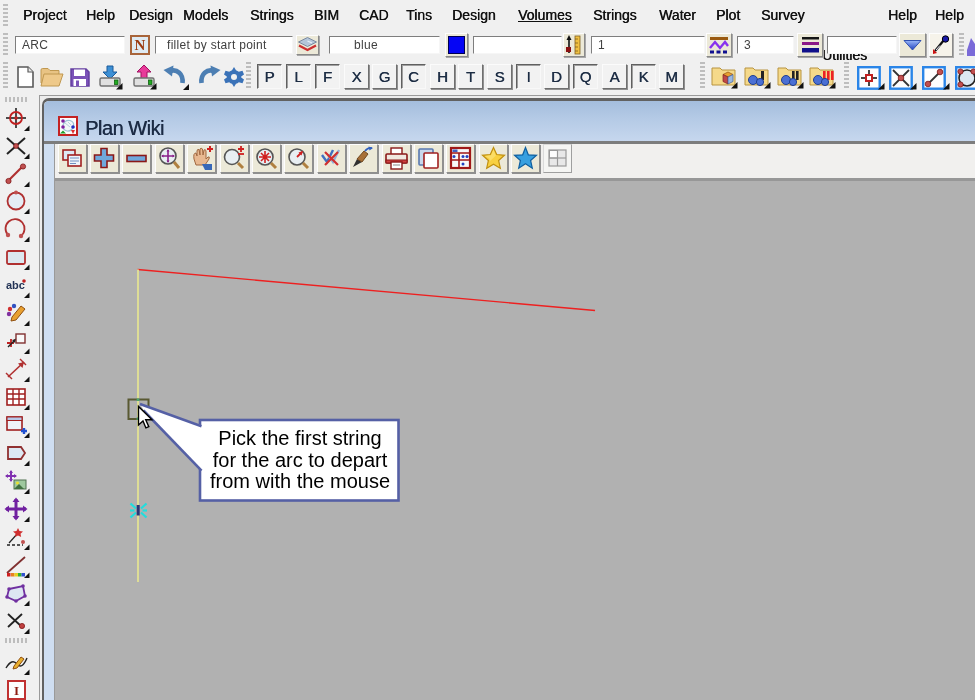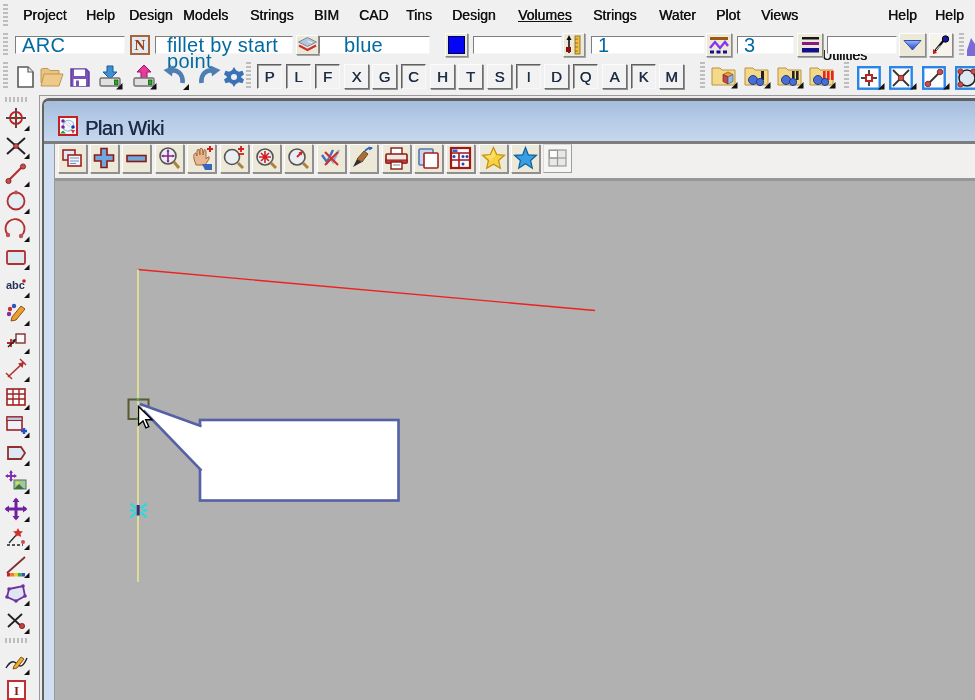--- a/index.html
+++ b/index.html
@@ -7,21 +7,21 @@
   font-family:"Liberation Sans", sans-serif; }
 #app { position:relative; width:975px; height:559px; }
 .vgrip { position:absolute; width:5px;
   background:repeating-linear-gradient(180deg,#bdbdbd 0 2px,#f0f0f0 2px 4px); }
 .hgrip { position:absolute; height:5px;
   background:repeating-linear-gradient(90deg,#bdbdbd 0 2px,#f0f0f0 2px 4px); }
 #menubar { position:absolute; left:0; top:0; width:975px; height:30px; }
 #menubar span { position:absolute; top:0; line-height:30px; font-size:14px; color:#101010; text-shadow:0.4px 0 0 #222; }
 .tb { position:absolute; top:36px; height:18px; background:#fff;
   border:1px solid; border-color:#7e7e7e #f6f6f6 #f6f6f6 #7e7e7e;
-  font-size:20px; line-height:16px; letter-spacing:0.3px; color:#0369a1; padding-left:6px; }
+  font-size:12px; line-height:16px; letter-spacing:0.3px; color:#404040; padding-left:6px; }
 .btn2 { position:absolute; top:33px; height:24px; background:#ece9d8;
   border:1px solid; border-color:#fdfdfd #8a8a8a #8a8a8a #fdfdfd;
   box-shadow:1px 1px 0 #a8a8a8; }
 .lb { position:absolute; top:64px; width:25px; height:25px; background:#f2f2f2;
   font-size:15px; color:#1c2c42; text-align:center; line-height:23px; text-shadow:0.4px 0 0 #30405a; }
 .lb.up { border:1px solid; border-color:#fbfbfb #6f6f6f #6f6f6f #fbfbfb; box-shadow:1px 1px 0 #909090; }
 .lb.dn { border:1px solid; border-color:#606060 #f8f8f8 #f8f8f8 #606060; box-shadow:inset 1px 1px 0 #a0a0a0; }
 .ic { position:absolute; }
 #win { position:absolute; left:39px; top:95px; width:946px; height:615px;
   border-top:1px solid #9a9a9a; border-left:1px solid #9a9a9a; background:#ececec; }
@@ -59,39 +59,39 @@
     <span style="left:183px;">Models</span>
     <span style="left:250px;">Strings</span>
     <span style="left:314px;">BIM</span>
     <span style="left:359px;">CAD</span>
     <span style="left:406px;">Tins</span>
     <span style="left:452px;">Design</span>
     <span style="left:518px;text-decoration:underline;">Volumes</span>
     <span style="left:593px;">Strings</span>
     <span style="left:659px;">Water</span>
     <span style="left:716px;">Plot</span>
-    <span style="left:761px;">Views</span>
+    <span style="left:761px;">Survey</span>
     <span style="left:822px;margin-top:40px;">Utilities</span>
     <span style="left:888px;">Help</span>
     <span style="left:935px;">Help</span>
   </div>
 
   <div id="row2">
     <div class="vgrip" style="left:3px; top:33px; height:23px;"></div>
     <div class="tb" style="left:15px; width:110px;">ARC</div>
     <div style="position:absolute; left:130px; top:35px; width:20px; height:20px; background:#dfeaf2; border:2px solid #a8643a; text-align:center; font-family:'Liberation Serif',serif; font-weight:bold; font-size:15px; line-height:16px; color:#9c3a10;">N</div>
     <div class="tb" style="left:155px; width:138px; padding-left:11px;">fillet by start point</div>
     <div class="btn2" style="left:296px; top:35px; width:23px; height:20px;">
       <svg width="21" height="18" viewBox="0 0 21 18">
         <polygon points="10.5,1.5 19.5,6 10.5,10.5 1.5,6" fill="#b4c6da" stroke="#7a8aa0" stroke-width="1"></polygon>
         <path d="M2,9.5 L10.5,14 L19,9.5" fill="none" stroke="#cc3030" stroke-width="2.2"></path>
         <path d="M10.5,5 L15,7" stroke="#e8f0f8" stroke-width="1.2"></path>
       </svg>
     </div>
-    <div class="tb" style="left:319px; width:111px;padding-left:24px;">blue</div>
+    <div class="tb" style="left:329px; width:111px;padding-left:24px;">blue</div>
     <div class="btn2" style="left:445px; width:23px; padding:2px;">
       <div style="width:100%; height:100%; background:#0505f5; border:1px solid #000050;"></div>
     </div>
     <div class="tb" style="left:473px; width:89px;"></div>
     <div class="btn2" style="left:563px; width:22px;">
       <svg width="20" height="22" viewBox="0 0 20 22">
         <rect x="11" y="2" width="5" height="18" fill="#f0c040" stroke="#806020" stroke-width="0.8"></rect>
         <line x1="11" y1="5" x2="14" y2="5" stroke="#806020" stroke-width="0.8"></line>
         <line x1="11" y1="9" x2="14" y2="9" stroke="#806020" stroke-width="0.8"></line>
         <line x1="11" y1="13" x2="14" y2="13" stroke="#806020" stroke-width="0.8"></line>
@@ -563,16 +563,17 @@
       <line x1="146.5" y1="517.5" x2="141" y2="512.5"></line>
       <line x1="130" y1="510.5" x2="134.5" y2="510.5"></line>
       <line x1="142.5" y1="510.5" x2="147" y2="510.5"></line>
     </g>
     <rect x="136.7" y="505" width="3" height="10.5" fill="#2a3575"></rect>
     <rect x="200" y="420" width="198.5" height="80.5" fill="#ffffff" stroke="#5560a5" stroke-width="2.6"></rect>
     <polygon points="140,404 202.8,425.8 202.8,471.3 144.5,411.5" fill="#ffffff"></polygon>
     <line x1="140" y1="404" x2="201.5" y2="426.3" stroke="#5560a5" stroke-width="2.6"></line>
     <line x1="143.5" y1="410.5" x2="201.5" y2="470.6" stroke="#5560a5" stroke-width="2.6"></line>
   </svg>
+  <div id="tooltip">Pick the first string<br>for the arc to depart<br>from with the mouse</div>
   <svg id="cursor" width="20" height="30" viewBox="0 0 20 30">
     <polygon points="2.5,2.5 2.5,21 7,17 9.9,23.9 12.8,22.6 9.7,15.8 16,15.8" fill="#ffffff" stroke="#000" stroke-width="1.4" stroke-linejoin="miter"></polygon>
   </svg>
 </div>
 
 </body></html>

